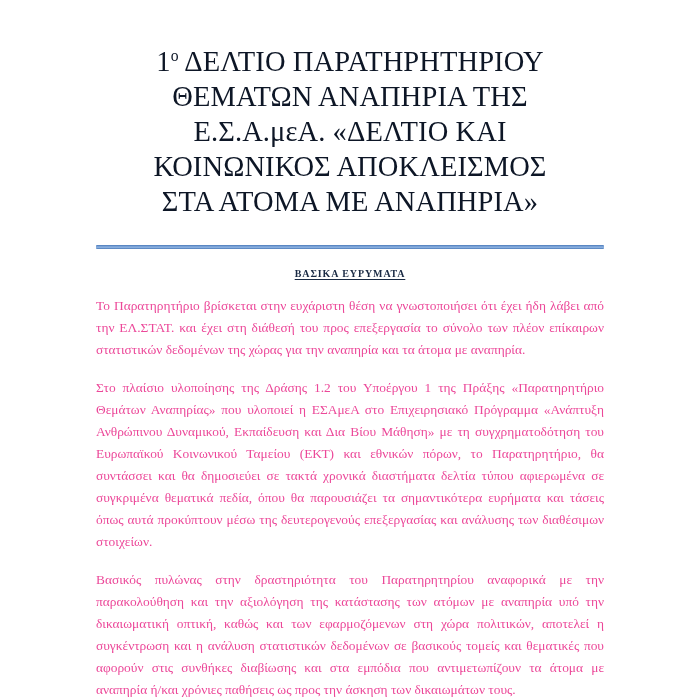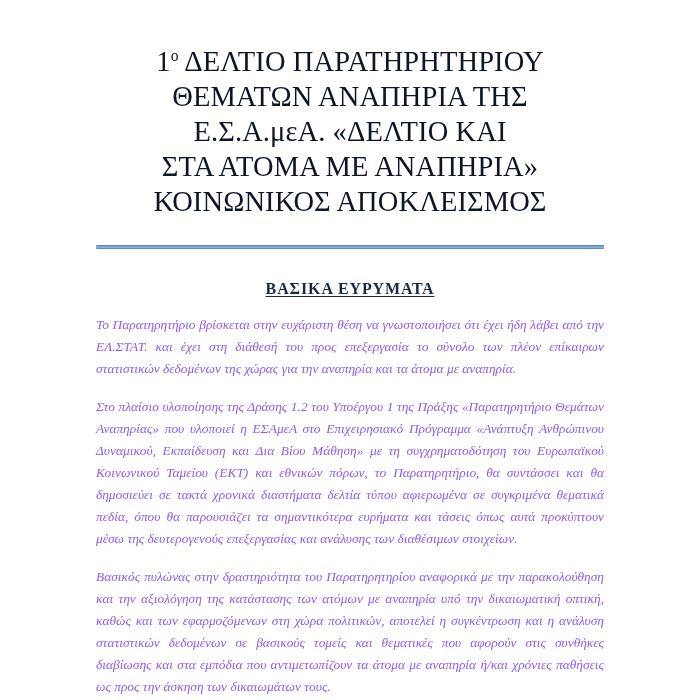--- a/index.html
+++ b/index.html
@@ -64,66 +64,65 @@
     background: linear-gradient(to bottom,
         #4a79b8 0%,
         #7ba3d8 38%,
         #8fb4e2 58%,
         #4a79b8 100%);
     border-radius: 1px;
   }
 
   
   .section-heading {
-    margin: 12px;
+    margin: 0;
     padding: 19px 96px 0 96px;
     text-align: center;
-    font-size: 16px;
+    font-size: 10px;
     font-weight: bold;
     letter-spacing: 0.9px;
     color: #1a2a44;
     font-family: "Liberation Serif", "DejaVu Serif", serif;
   }
   .section-heading span {
     text-decoration: underline;
     text-underline-offset: 2px;
   }
 
   
   .body-text {
     padding: 0 96px;
     margin-top: 14px;
   }
   .body-text p {
     margin: 16px 0 14px 0;
-    font-style: italic;
     font-size: 13.4px;
     line-height: 22px;
     text-align: justify;
-    color: #8b5cf6;
+    color: #ec4899;
     font-family: "Liberation Serif", "DejaVu Serif", serif;
     hyphens: none;
   }
   .body-text p:last-child {
     margin-bottom: 0;
   }
 </style>
 </head>
 <body>
 
 <div class="page">
 
   <div class="page-header-band"></div>
 
   <h1 class="doc-title">
     <span class="tline ord"><span>1</span><sup>ο</sup><span> ΔΕΛΤΙΟ ΠΑΡΑΤΗΡΗΤΗΡΙΟΥ</span></span>
     <span class="tline">ΘΕΜΑΤΩΝ ΑΝΑΠΗΡΙΑ ΤΗΣ</span>
     <span class="tline">Ε.Σ.Α.μεΑ. «ΔΕΛΤΙΟ ΚΑΙ</span>
+    <span class="tline">ΚΟΙΝΩΝΙΚΟΣ ΑΠΟΚΛΕΙΣΜΟΣ</span>
     <span class="tline">ΣΤΑ ΑΤΟΜΑ ΜΕ ΑΝΑΠΗΡΙΑ»</span>
-    <span class="tline">ΚΟΙΝΩΝΙΚΟΣ ΑΠΟΚΛΕΙΣΜΟΣ</span>
   </h1>
 
   <div class="rule-wrap">
     <div class="blue-rule"></div>
   </div>
 
   <h2 class="section-heading">
     <span>ΒΑΣΙΚΑ ΕΥΡΥΜΑΤΑ</span>
   </h2>
 

